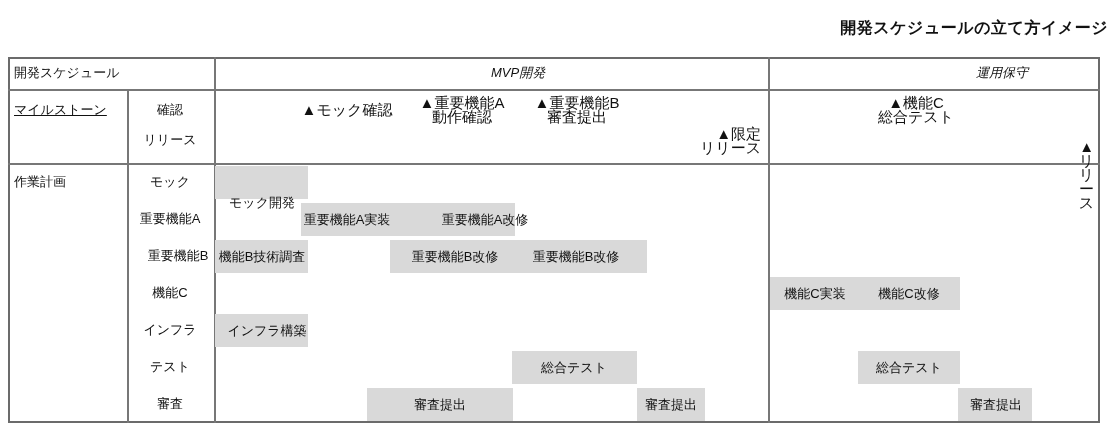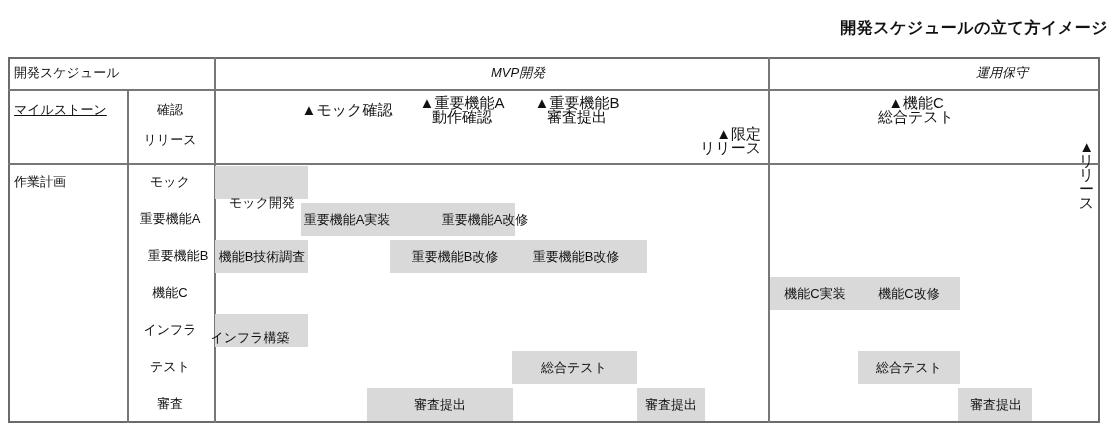--- a/index.html
+++ b/index.html
@@ -76,21 +76,21 @@
       <div class="bar-label" style="left: 444px; top: 219.5px; margin-left: 41px;">重要機能A改修</div>
       <div class="bar" style="left: 215px; width: 93px; top: 240px;"></div>
       <div class="bar-label" style="left: 262px; top: 256.5px;">機能B技術調査</div>
       <div class="bar" style="left: 390px; width: 257px; top: 240px;"></div>
       <div class="bar-label" style="left: 455px; top: 256.5px;">重要機能B改修</div>
       <div class="bar-label" style="left: 576px; top: 256.5px;">重要機能B改修</div>
       <div class="bar" style="left: 770px; width: 190px; top: 277px;"></div>
       <div class="bar-label" style="left: 815px; top: 293.5px;">機能C実装</div>
       <div class="bar-label" style="left: 909px; top: 293.5px;">機能C改修</div>
       <div class="bar" style="left: 215px; width: 93px; top: 314px;"></div>
-      <div class="bar-label" style="left: 250px; top: 330.5px; margin-top: 7px;">インフラ構築</div>
+      <div class="bar-label" style="left: 267px; top: 330.5px;">インフラ構築</div>
       <div class="bar" style="left: 512px; width: 125px; top: 351px;"></div>
       <div class="bar-label" style="left: 574px; top: 367.5px;">総合テスト</div>
       <div class="bar" style="left: 858px; width: 102px; top: 351px;"></div>
       <div class="bar-label" style="left: 909px; top: 367.5px;">総合テスト</div>
       <div class="bar" style="left: 367px; width: 146px; top: 388px;"></div>
       <div class="bar-label" style="left: 440px; top: 404.5px;">審査提出</div>
       <div class="bar" style="left: 637px; width: 68px; top: 388px;"></div>
       <div class="bar-label" style="left: 671px; top: 404.5px;">審査提出</div>
       <div class="bar" style="left: 958px; width: 74px; top: 388px;"></div>
       <div class="bar-label" style="left: 996px; top: 404.5px;">審査提出</div>

